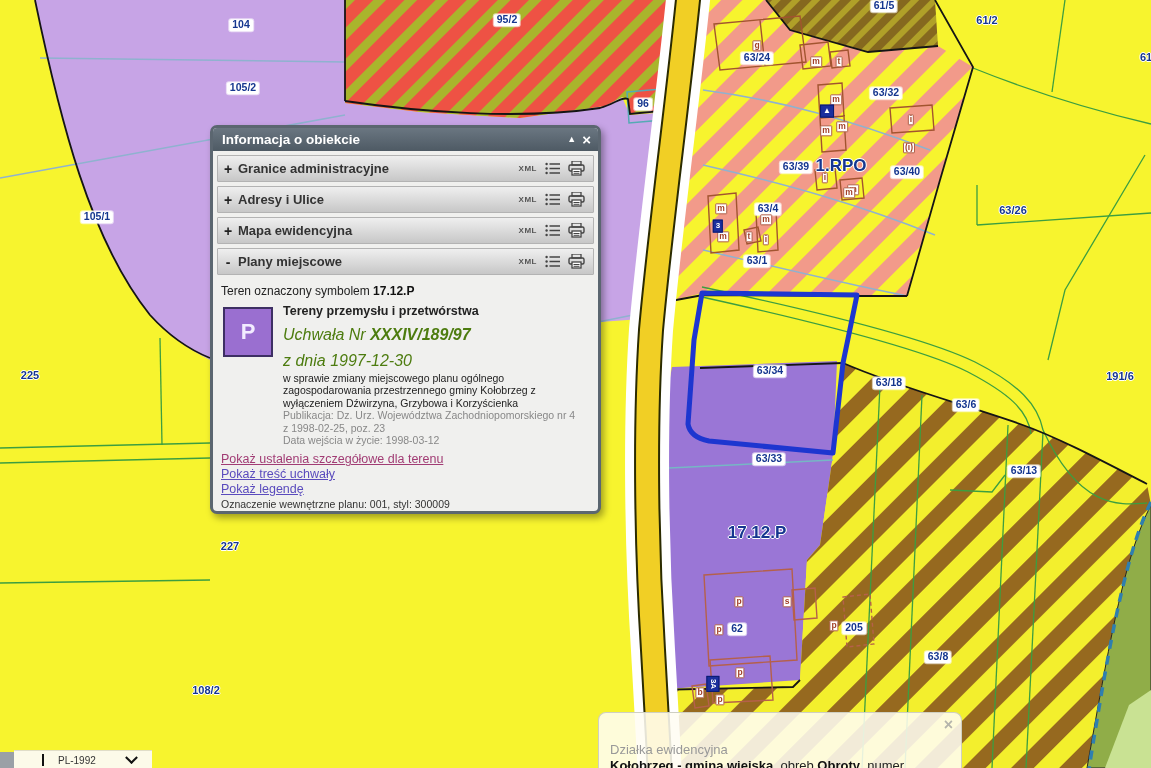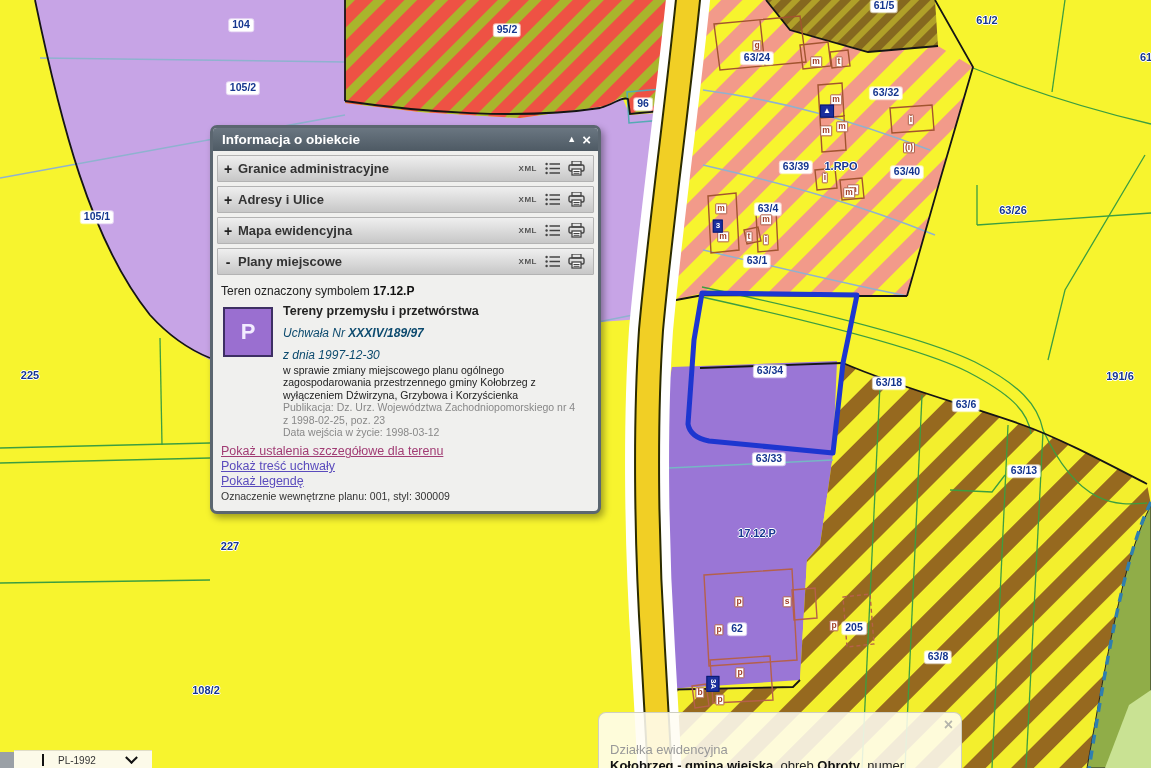--- a/index.html
+++ b/index.html
@@ -6,21 +6,21 @@
   #screen{position:relative;width:1151px;height:768px;overflow:hidden;
           font-family:"Liberation Sans",sans-serif;background:#f7f42e;}
   
   #map-svg{position:absolute;left:0;top:0;z-index:0;}
   #map-labels{position:absolute;left:0;top:0;width:100%;height:100%;z-index:1;pointer-events:none;}
   .lbl{position:absolute;transform:translate(-50%,-50%);white-space:nowrap;line-height:1.1;}
   .lbl-box{background:#fff;color:#15368f;font-weight:bold;font-size:10.5px;
            padding:0 3px;border-radius:2px;box-shadow:0 0 0 1px rgba(255,255,255,.6);}
   .lbl-plain{color:#15368f;font-weight:bold;font-size:11px;
              text-shadow:1px 0 0 #fff,-1px 0 0 #fff,0 1px 0 #fff,0 -1px 0 #fff;}
-  .lbl-zone{color:#15368f;font-weight:bold;font-size:11px;
+  .lbl-zone{color:#15368f;font-weight:bold;font-size:17px;
             text-shadow:1px 0 0 #fff,-1px 0 0 #fff,0 1px 0 #fff,0 -1px 0 #fff;}
   .lbl-bld{background:#fff;color:#a2412a;font-weight:bold;font-size:8.5px;
            border:1px solid #b0604a;padding:0 1px;border-radius:1px;}
   .lbl-plate{background:#1b2f9e;color:#fff;font-weight:bold;font-size:8px;
              border:1px solid #0a1a70;padding:1px 2px;}
   
   #info-panel{position:absolute;left:210px;top:125px;width:391px;height:389px;z-index:3;
               background:#f0f0ee;border:3px solid #5b6670;border-radius:7px;
               box-shadow:3px 4px 7px rgba(0,0,0,.35);box-sizing:border-box;overflow:hidden;}
   #panel-titlebar{height:23px;background:linear-gradient(#6a7681,#4e5a64);
@@ -39,21 +39,21 @@
   .sec-icon{margin-right:8px;cursor:pointer;display:flex;align-items:center;}
   #plan-details{padding:5px 16px 0 8px;font-size:12px;color:#222;}
   #plan-intro{margin-bottom:6px;}
   #plan-intro b{color:#111;}
   #plan-flex{display:flex;}
   #plan-icon{width:46px;height:46px;background:#9a6fd0;border:2px solid #3d2f63;margin:3px 10px 0 2px;
              display:flex;align-items:center;justify-content:center;
              color:#f2ecff;font-weight:bold;font-size:22px;flex:none;}
   #plan-text{flex:1;}
   #plan-name{font-weight:bold;font-size:12.5px;margin-bottom:2px;}
-  .plan-italic{font-style:italic;color:#0c4a6e;font-size:12px;margin-top:8px;}
+  .plan-italic{font-style:italic;color:#4d7c0f;font-size:16px;margin-top:8px;}
   #plan-desc{font-size:10.5px;color:#222;margin-top:2px;line-height:1.18;}
   .plan-gray{font-size:10.5px;color:#888;line-height:1.18;}
   #plan-links{padding:6px 8px 0 8px;display:flex;flex-direction:column;}
   .plan-link{font-size:12.5px;color:#5a4bbd;text-decoration:underline;margin-bottom:1px;}
   .plan-link.visited{color:#a13c74;}
   #plan-note{padding:1px 8px;font-size:10.5px;color:#333;}
   
   #tooltip{position:absolute;left:598px;top:712px;width:364px;height:60px;z-index:4;
            background:rgba(255,253,243,.88);border:1px solid #cfcfc2;border-bottom:none;
            border-radius:8px 8px 0 0;box-sizing:border-box;padding:6px 10px 0 11px;}
@@ -190,21 +190,21 @@
         <path d="M843,597 L870,594 L874,644 L847,647 Z" stroke-dasharray="4 3"></path>
         <path d="M692,686 l14,-2 l3,22 l-14,2 z"></path>
       </g>
     </g>
 
     <path fill="none" stroke="#1d36d0" stroke-width="5" stroke-linejoin="round" d="M702,293 L857,295 L843,363 L833,453 L709,441 Q690,437 688,424 L694,340 Z"></path>
   </svg>
 
   <div id="map-labels">
       <span class="lbl lbl-box" style="left: 241px; top: 25px;">104</span>
-      <span class="lbl lbl-box" style="left: 507px; top: 30px;">95/2</span>
+      <span class="lbl lbl-box" style="left: 507px; top: 20px;">95/2</span>
       <span class="lbl lbl-box" style="left: 643px; top: 104px;">96</span>
       <span class="lbl lbl-box" style="left: 243px; top: 88px;">105/2</span>
       <span class="lbl lbl-box" style="left: 97px; top: 217px;">105/1</span>
       <span class="lbl lbl-box" style="left: 884px; top: 6px;">61/5</span>
       <span class="lbl lbl-box" style="left: 757px; top: 58px;">63/24</span>
       <span class="lbl lbl-box" style="left: 886px; top: 93px;">63/32</span>
       <span class="lbl lbl-box" style="left: 796px; top: 167px;">63/39</span>
       <span class="lbl lbl-box" style="left: 907px; top: 172px;">63/40</span>
       <span class="lbl lbl-box" style="left: 768px; top: 209px;">63/4</span>
       <span class="lbl lbl-box" style="left: 757px; top: 261px;">63/1</span>

